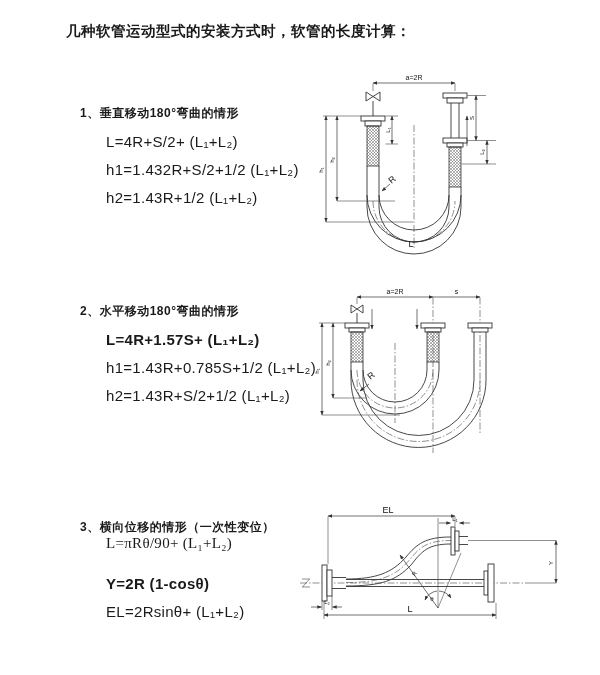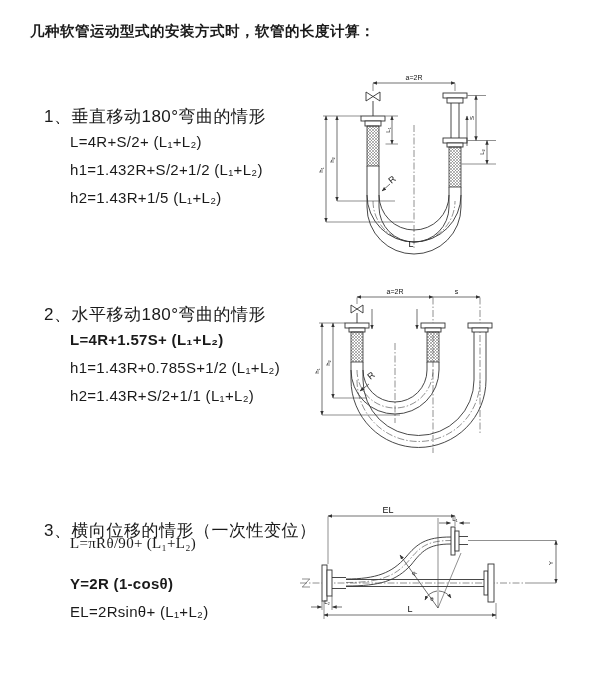--- a/index.html
+++ b/index.html
@@ -1,46 +1,46 @@
 <!DOCTYPE html>
 <html><head>
 <meta charset="utf-8">
 <style>
   html,body{margin:0;padding:0;}
   body{width:600px;height:675px;background:#fff;position:relative;overflow:hidden;
        font-family:"Liberation Sans","DejaVu Sans",sans-serif;color:#1a1a1a;}
-  .abs{position:absolute;}
+  .abs{position:absolute;margin-left:36px;}
   .title{font-size:14.5px;font-weight:bold;letter-spacing:0.5px;}
-  .sec-head{font-size:17px;font-weight:normal;letter-spacing:0.5px;}
+  .sec-head{font-size:12px;font-weight:bold;letter-spacing:0.5px;}
   .formula{font-size:15px;font-weight:500;letter-spacing:0.3px;white-space:pre;text-align:right;}
   svg{position:absolute;overflow:visible;}
   .ln{fill:none;stroke:#333;stroke-width:0.9;}
   .thin{fill:none;stroke:#444;stroke-width:0.6;}
   .dim{fill:none;stroke:#333;stroke-width:0.7;}
   .cl{fill:none;stroke:#333;stroke-width:0.55;stroke-dasharray:7 2 1.5 2;}
   .plate{fill:#fff;stroke:#333;stroke-width:0.9;}
   svg text{fill:#111;font-family:"Liberation Sans","DejaVu Sans",sans-serif;}
   .dimtxt{font-size:7px;}
   .dimtxt-sm{font-size:6px;}
   .biglab{font-size:9px;}
 </style>
 </head>
 <body>
 
 <div class="abs title" style="left:30px;top:22px;">几种软管运动型式的安装方式时，软管的长度计算：</div>
 
 <div class="abs sec-head" style="left:44px;top:105px;">1、垂直移动180°弯曲的情形</div>
 <div class="abs formula" style="left:70px;top:133px;">L=4R+S/2+ (L₁+L₂)</div>
 <div class="abs formula" style="left:70px;top:161px;">h1=1.432R+S/2+1/2 (L₁+L₂)</div>
-<div class="abs formula" style="left:70px;top:189px;">h2=1.43R+1/5 (L₁+L₂)</div>
+<div class="abs formula" style="left:70px;top:189px;">h2=1.43R+1/2 (L₁+L₂)</div>
 
 <div class="abs sec-head" style="left:44px;top:303px;text-align:right;">2、水平移动180°弯曲的情形</div>
 <div class="abs formula" style="left:70px;top:331px;font-weight:bold;">L=4R+1.57S+ (L₁+L₂)</div>
 <div class="abs formula" style="left:70px;top:359px;">h1=1.43R+0.785S+1/2 (L₁+L₂)</div>
-<div class="abs formula" style="left:70px;top:387px;">h2=1.43R+S/2+1/1 (L₁+L₂)</div>
+<div class="abs formula" style="left:70px;top:387px;">h2=1.43R+S/2+1/2 (L₁+L₂)</div>
 
 <div class="abs sec-head" style="left:44px;top:519px;">3、横向位移的情形（一次性变位）</div>
 <div class="abs formula" style="left:70px;top:535px;font-family:Liberation Serif, serif;">L=πRθ/90+ (L₁+L₂)</div>
 <div class="abs formula" style="left:70px;top:575px;font-weight:bold;">Y=2R (1-cosθ)</div>
 <div class="abs formula" style="left:70px;top:603px;">EL=2Rsinθ+ (L₁+L₂)</div>
 
 <svg style="left:310px;top:70px;" width="200" height="190" viewBox="0 0 200 190">
   <defs>
     <marker id="ar1" markerWidth="8" markerHeight="6" refX="6" refY="2.5" orient="auto-start-reverse">
       <path d="M0,0 L6.5,2.5 L0,5 Z" fill="#333"></path>

